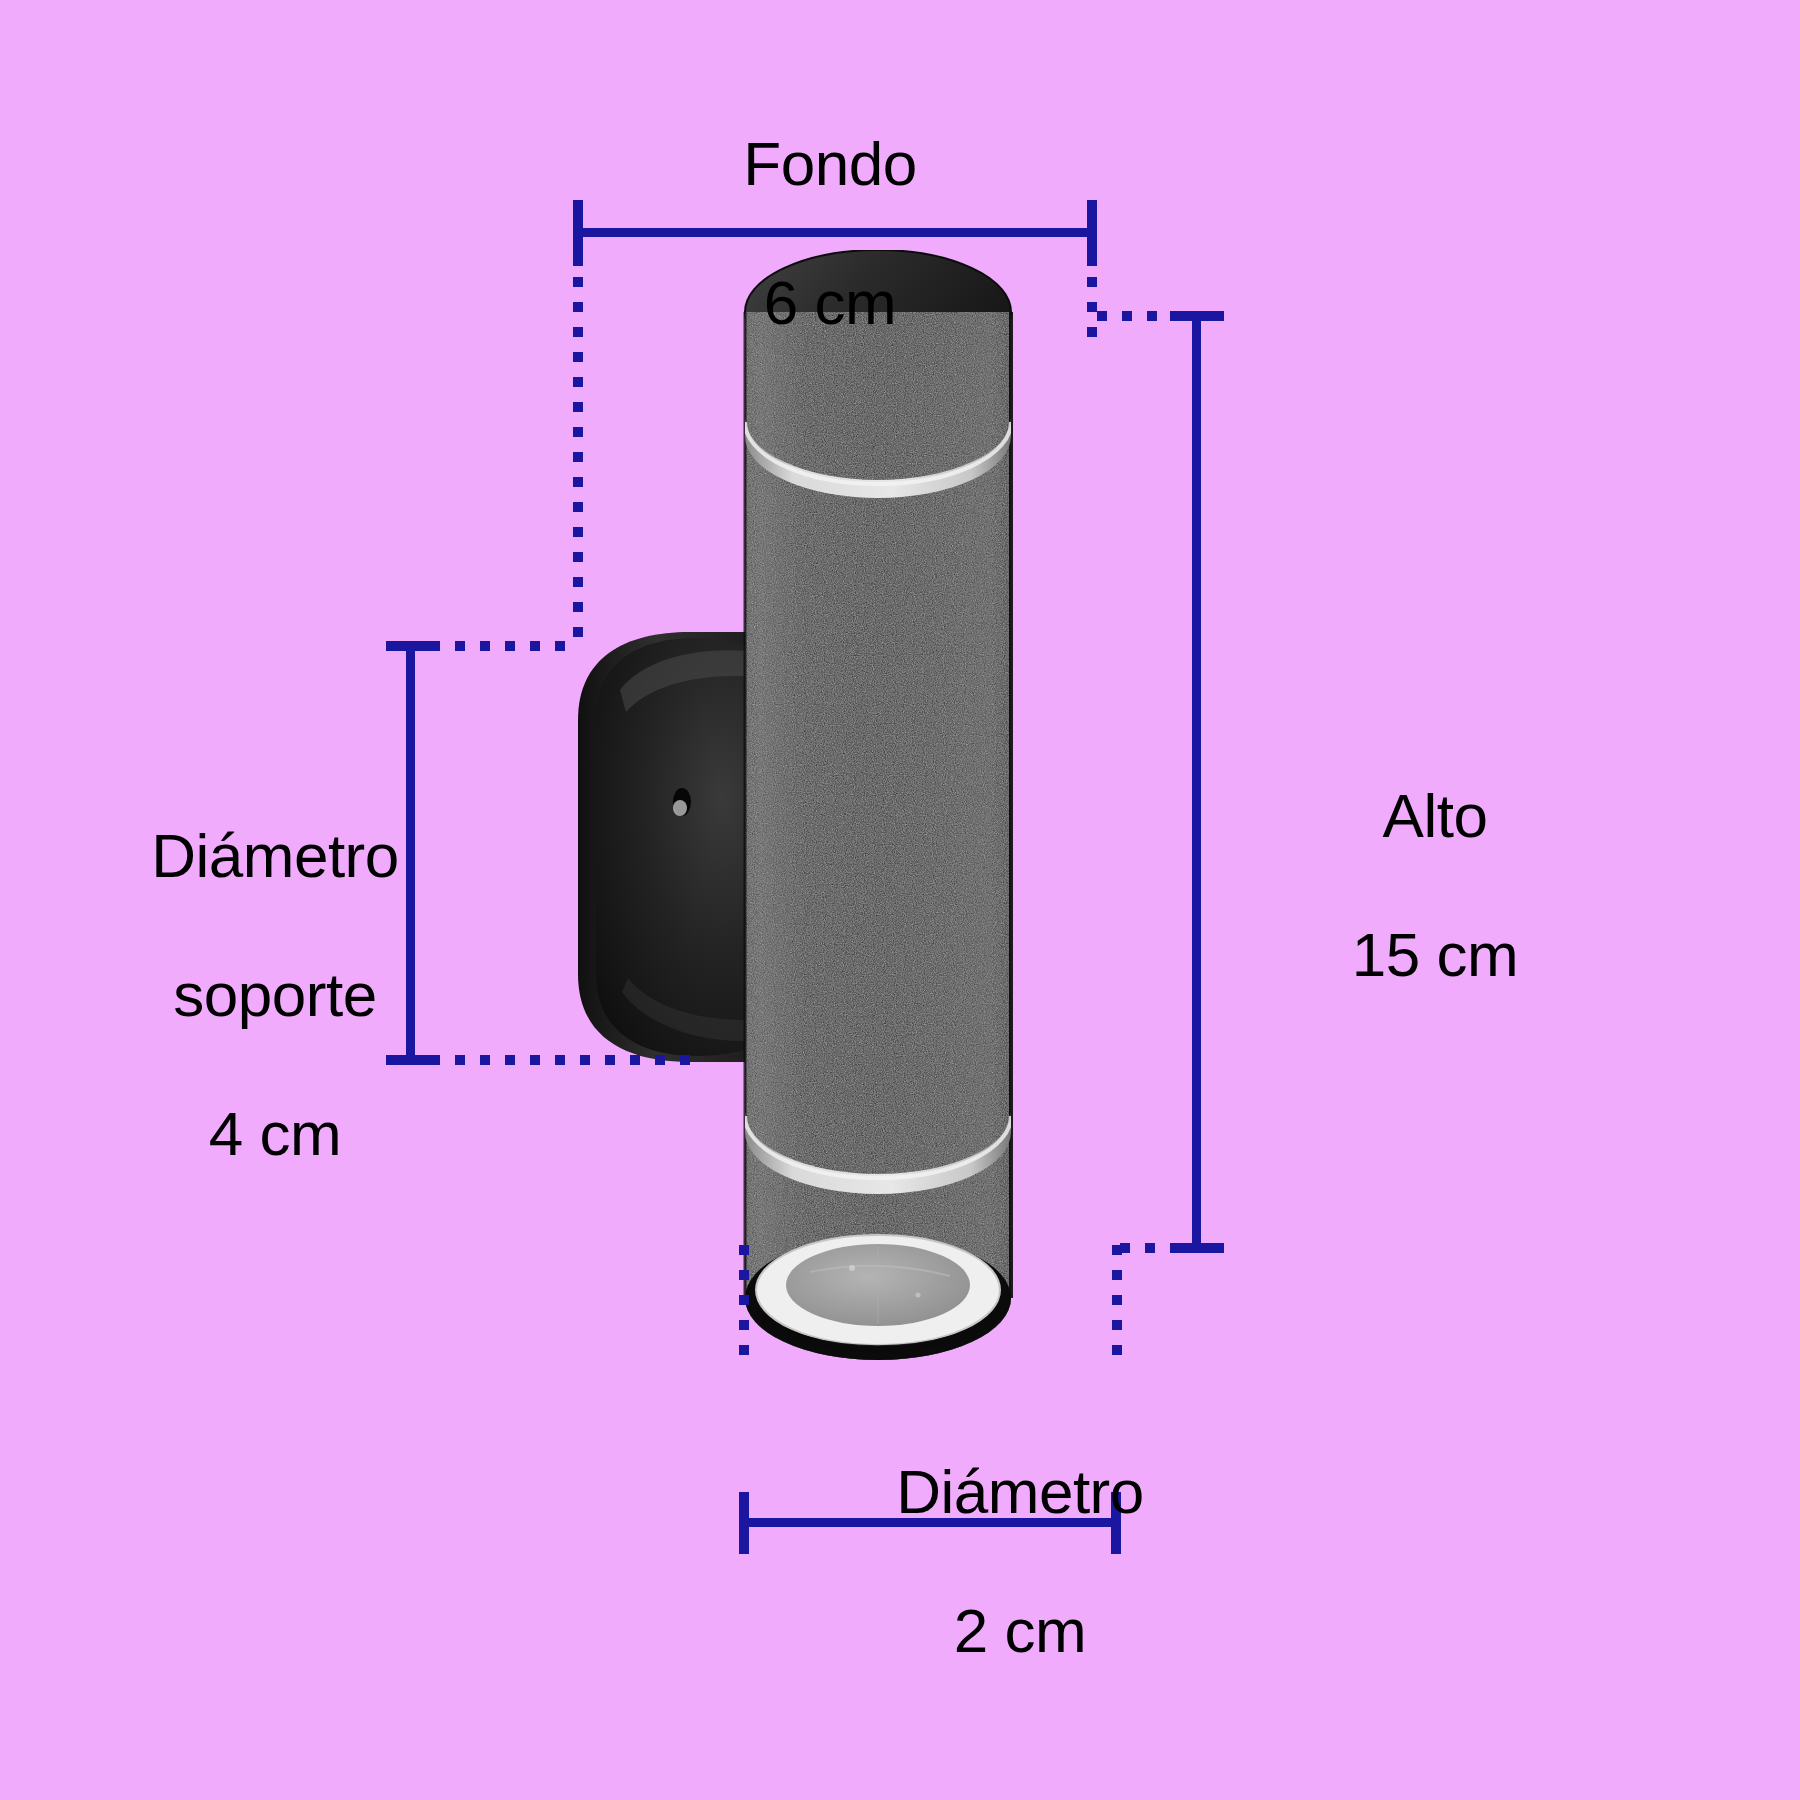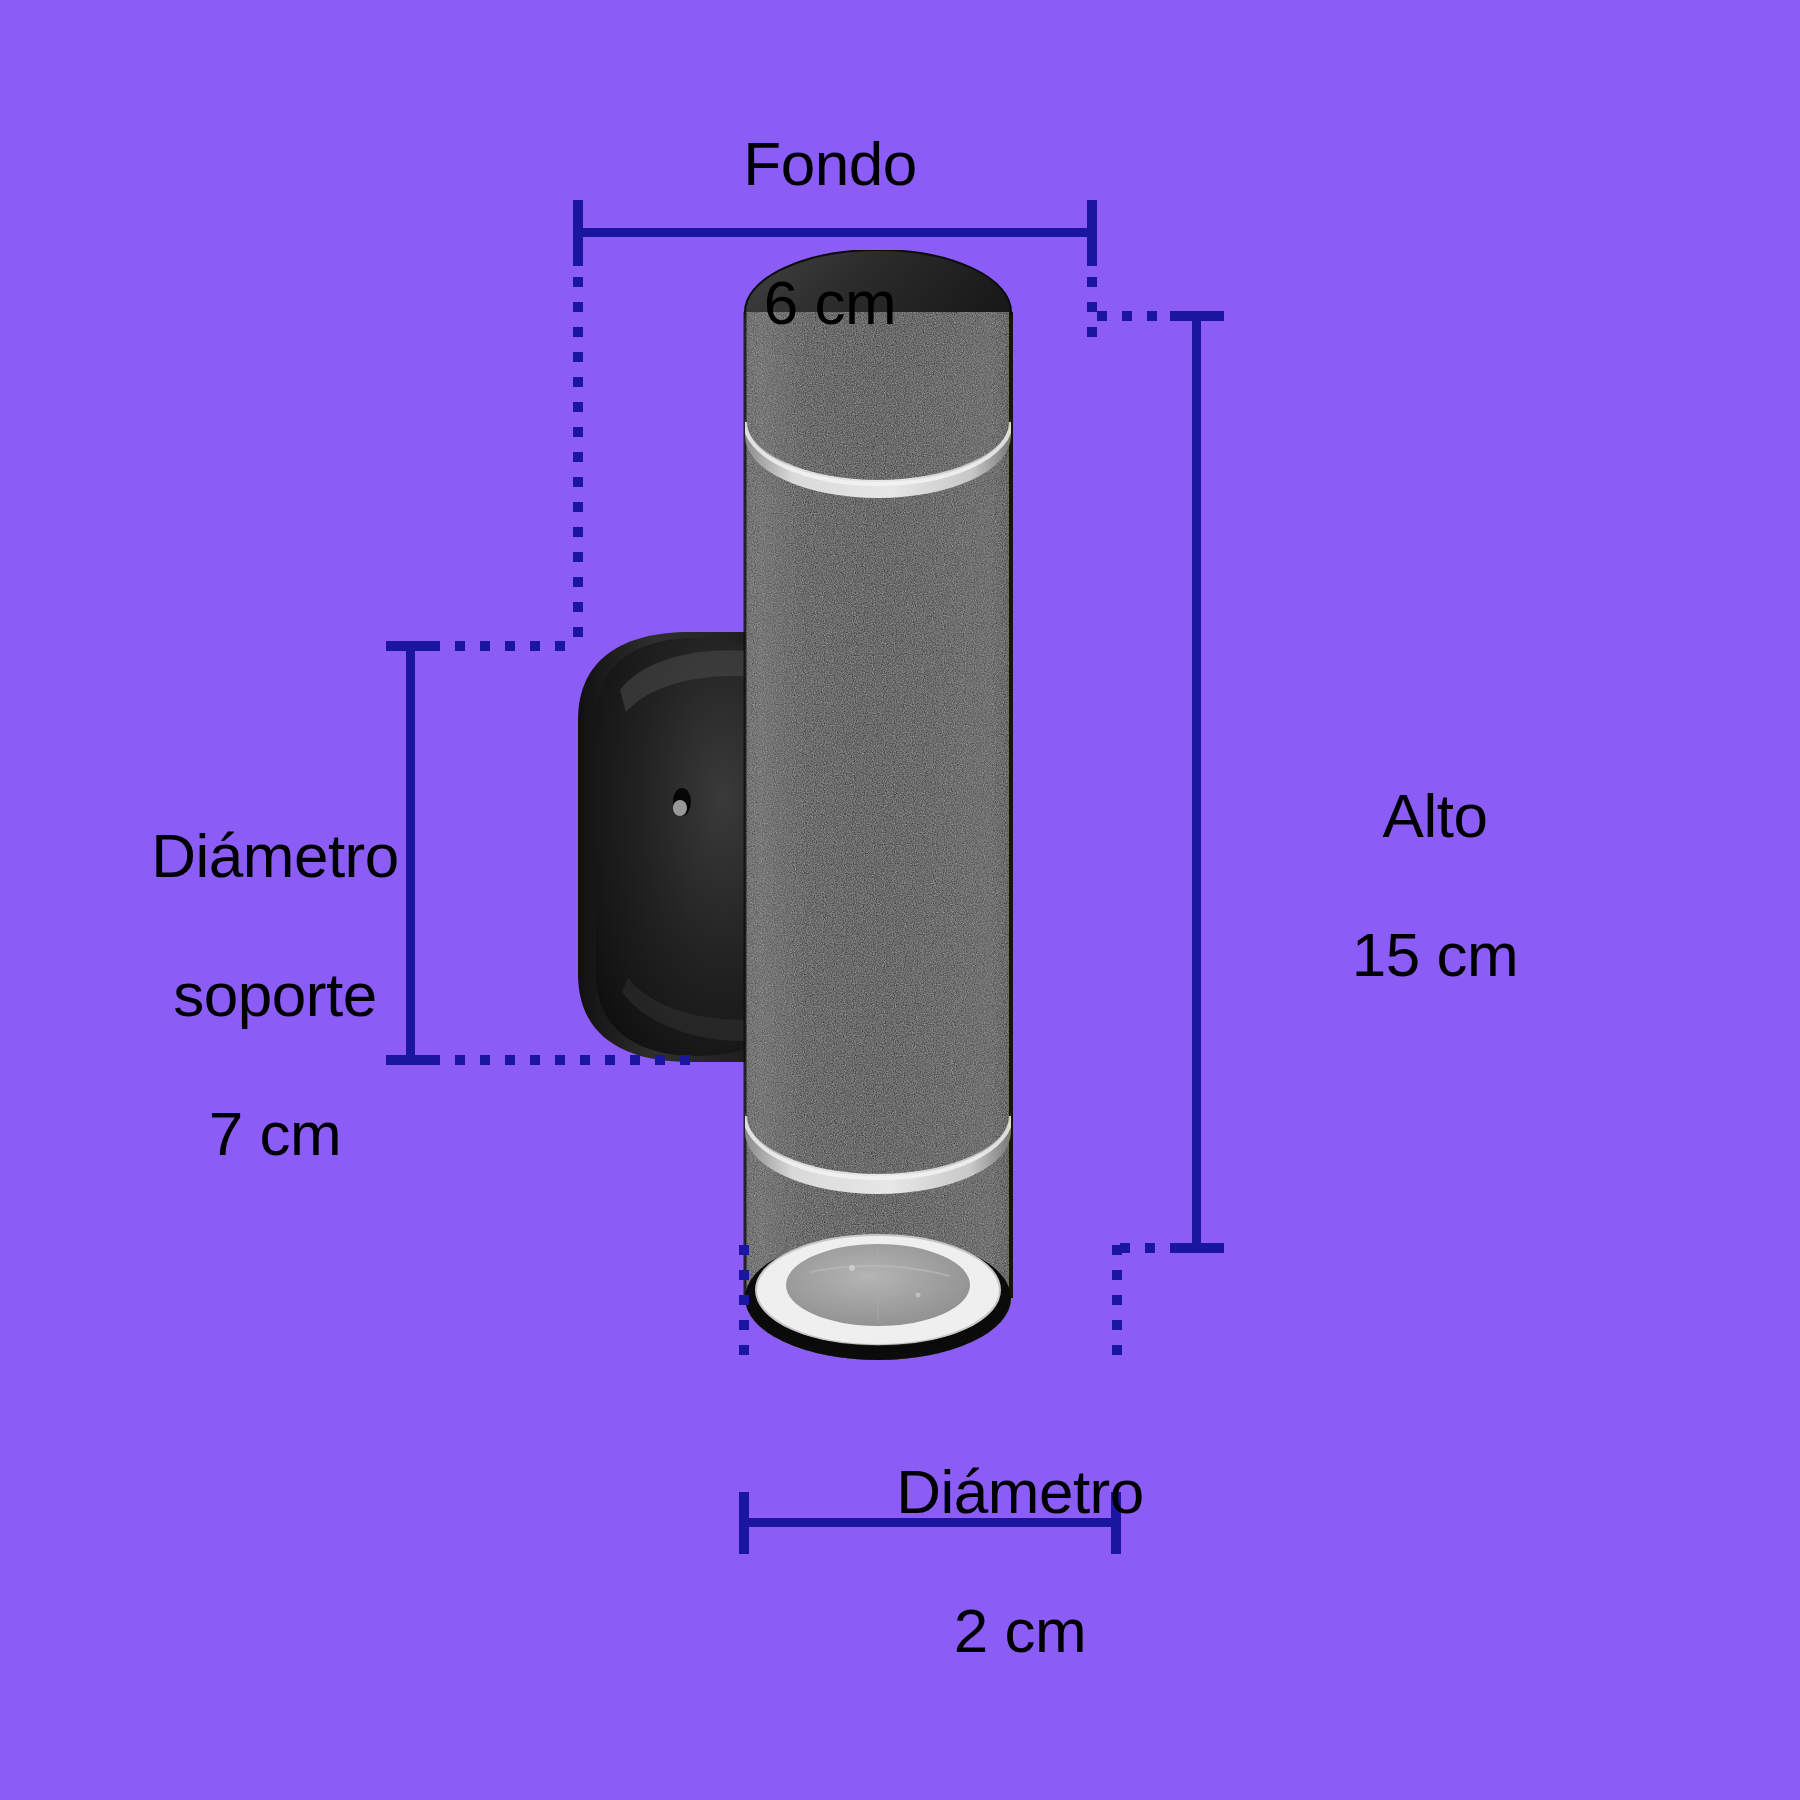--- a/index.html
+++ b/index.html
@@ -8,21 +8,21 @@
     padding: 0;
     background: #ffffff;
   }
   body {
     font-family: "Liberation Sans", sans-serif;
   }
   #stage {
     position: relative;
     width: 1800px;
     height: 1800px;
-    background: #8b5cf6;
+    background: #f0abfc;
     overflow: hidden;
   }
 
   
   .dim-label {
     position: absolute;
     color: #000000;
     font-family: "Liberation Sans", sans-serif;
     font-weight: 400;
     font-size: 62px;
@@ -254,21 +254,21 @@
   <div class="dot-h" style="left:430px; top:641px; width:150px;"></div>
   <div class="dot-h" style="left:430px; top:1055px; width:260px;"></div>
 
   <div class="rule-v" style="left:406px; top:646px; height:414px;"></div>
   <div class="tick-h" style="left:386px; top:641px; width:50px;"></div>
   <div class="tick-h" style="left:386px; top:1055px; width:50px;"></div>
 
   <div class="dim-label" id="label-soporte">
     <span class="l1">Diámetro</span>
     <span class="l2">soporte</span>
-    <span class="l3">7 cm</span>
+    <span class="l3">4 cm</span>
   </div>
 
   <div class="dot-v" style="left:739px; top:1245px; height:110px;"></div>
   <div class="dot-v" style="left:1112px; top:1245px; height:110px;"></div>
 
   <div class="rule-h" style="left:739px; top:1518px; width:382px;"></div>
   <div class="tick-v" style="left:739px; top:1492px; height:62px;"></div>
   <div class="tick-v" style="left:1111px; top:1492px; height:62px;"></div>
 
   <div class="dim-label" id="label-diam">

